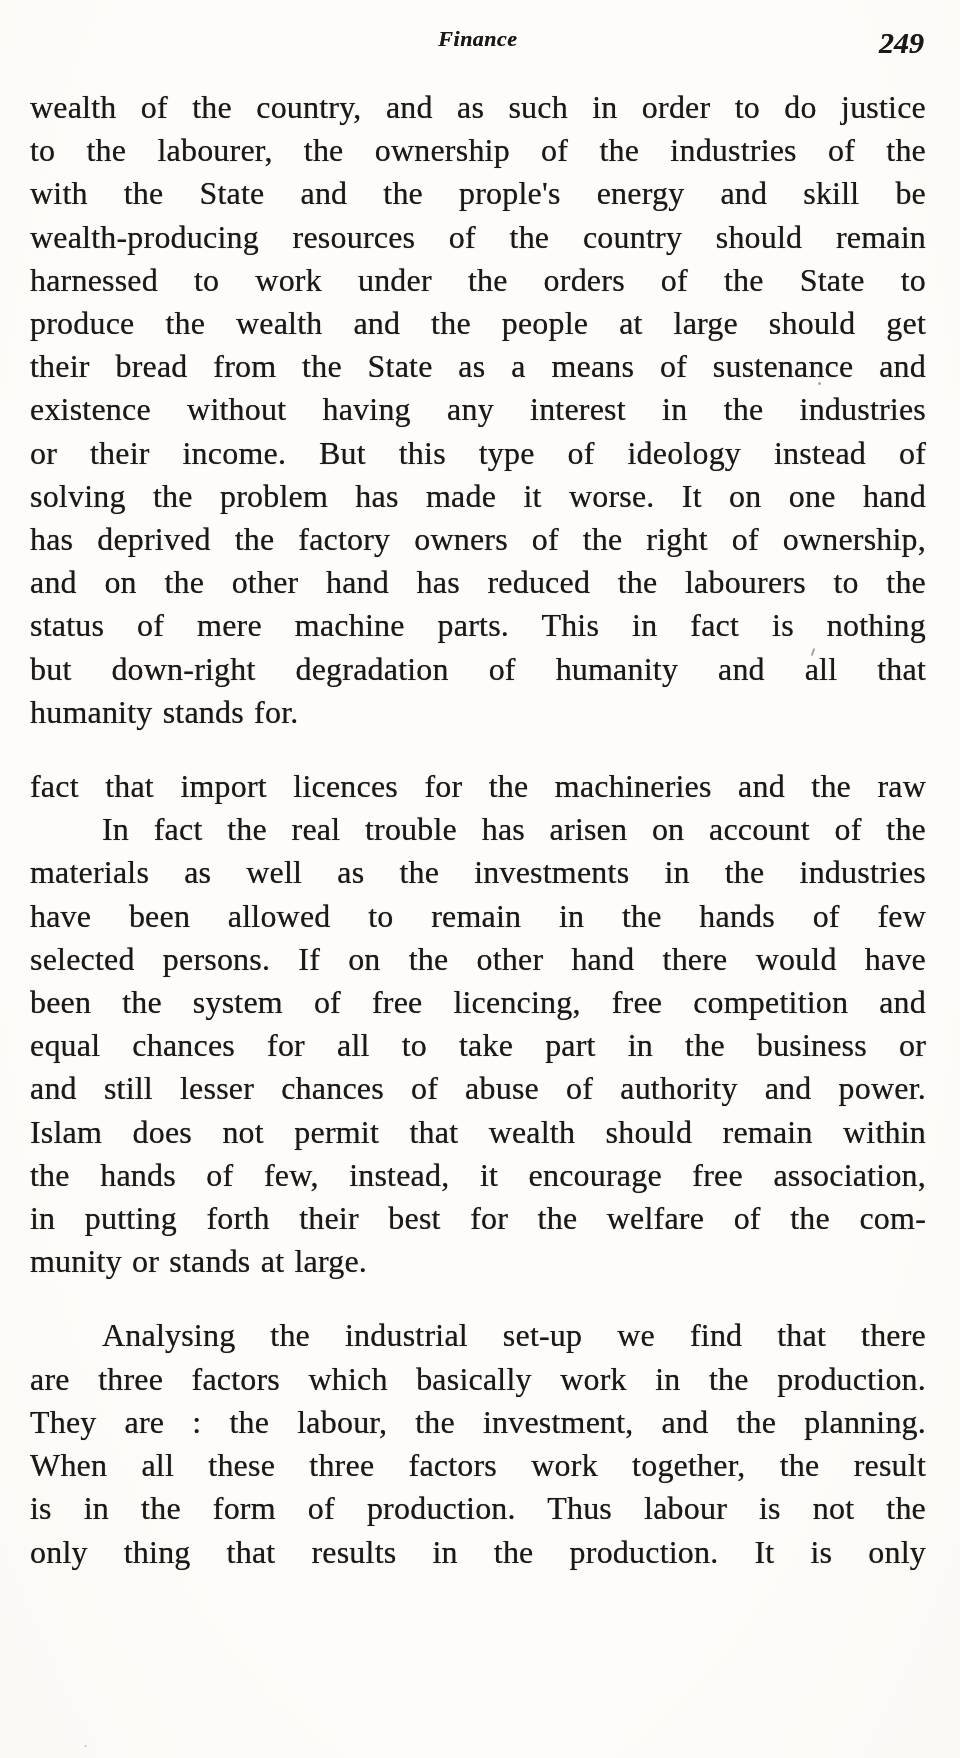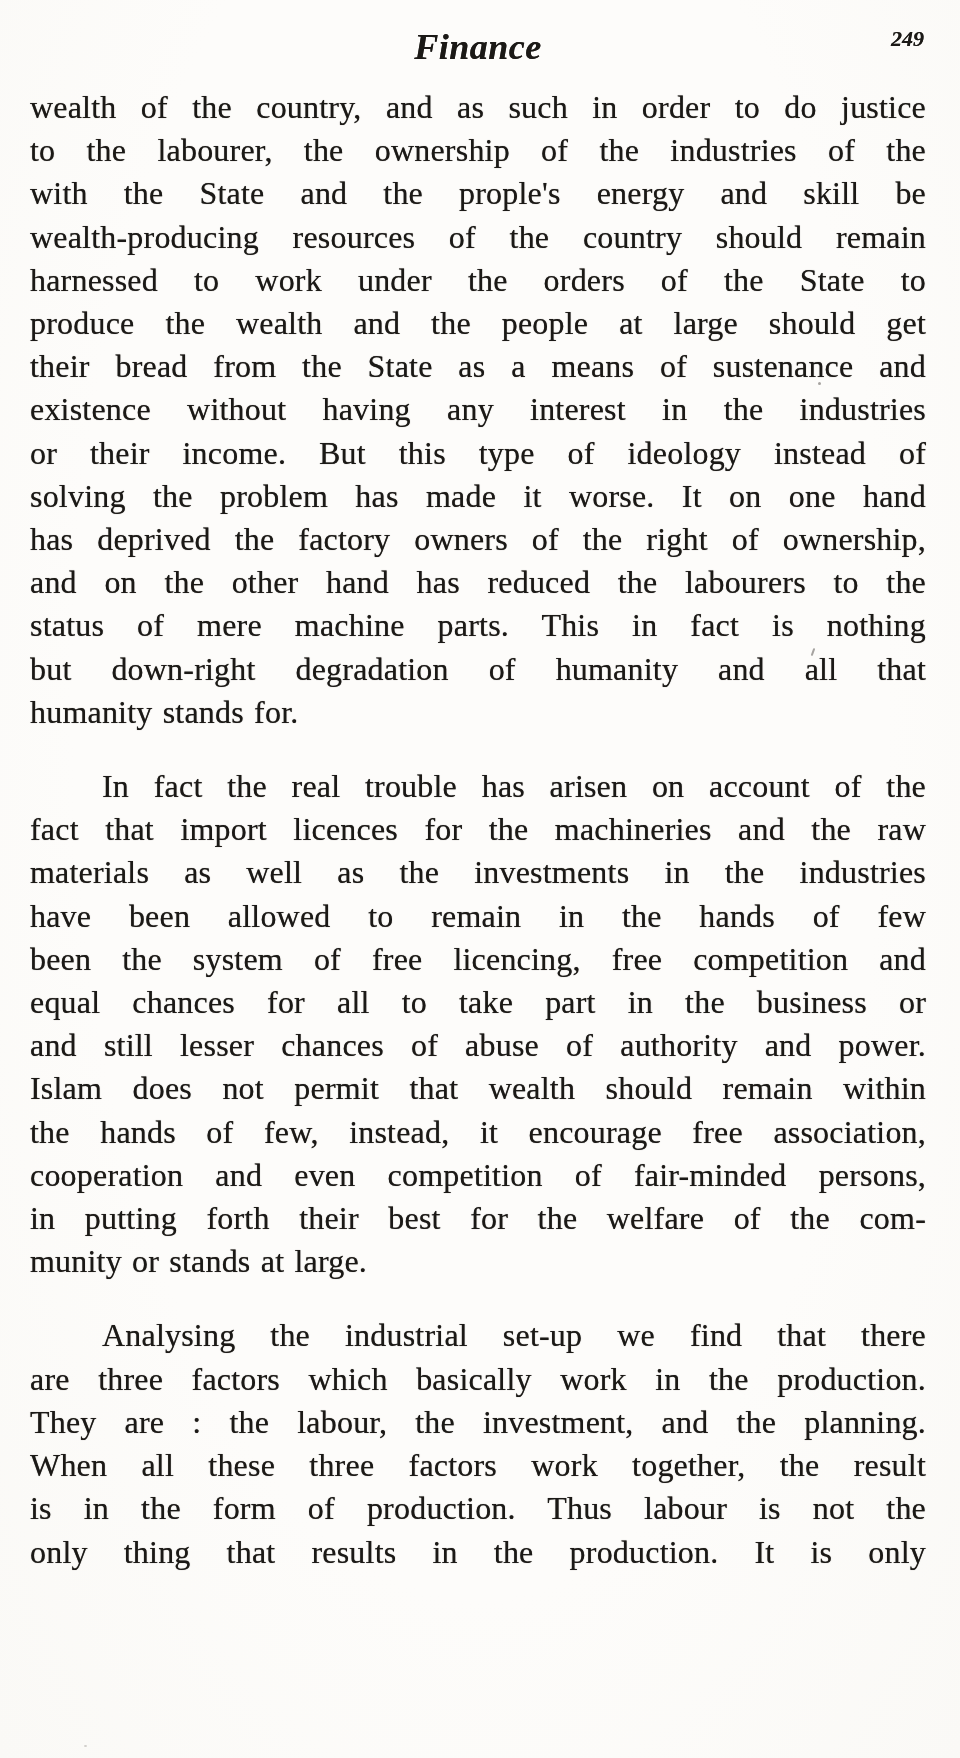--- a/index.html
+++ b/index.html
@@ -17,31 +17,31 @@
     position: absolute;
     top: 26px;
     left: 30px;
     right: 34px;
     height: 40px;
   }
   .running-title {
     position: absolute;
     left: 0; right: 0;
     text-align: center;
-    font-size: 36px;
+    font-size: 22px;
     font-style: italic;
     font-weight: bold;
     letter-spacing: 0.5px;
     text-shadow: 0 0 0.6px rgba(20,18,15,0.8);
   }
   .page-number {
     position: absolute;
     right: 2px;
     top: 0;
-    font-size: 22px;
+    font-size: 30px;
     font-style: italic;
     font-weight: bold;
     text-shadow: 0 0 0.6px rgba(20,18,15,0.8);
   }
   .body-text {
     position: absolute;
     top: 86px;
     left: 30px;
     right: 34px;
   }
@@ -95,30 +95,30 @@
         <div class="text-line">existence without having any interest in the industries</div>
         <div class="text-line">or their income. But this type of ideology instead of</div>
         <div class="text-line">solving the problem has made it worse. It on one hand</div>
         <div class="text-line">has deprived the factory owners of the right of ownership,</div>
         <div class="text-line">and on the other hand has reduced the labourers to the</div>
         <div class="text-line">status of mere machine parts. This in fact is nothing</div>
         <div class="text-line">but down-right degradation of humanity and all that</div>
         <div class="text-line short-last">humanity stands for.</div>
       </div>
       <div class="paragraph">
+        <div class="text-line">fact that import licences for the machineries and the raw</div>
         <div class="text-line first-indented">In fact the real trouble has arisen on account of the</div>
-        <div class="text-line">fact that import licences for the machineries and the raw</div>
         <div class="text-line">materials as well as the investments in the industries</div>
         <div class="text-line">have been allowed to remain in the hands of few</div>
+        <div class="text-line">selected persons. If on the other hand there would have</div>
         <div class="text-line">been the system of free licencing, free competition and</div>
         <div class="text-line">equal chances for all to take part in the business or</div>
         <div class="text-line">and still lesser chances of abuse of authority and power.</div>
         <div class="text-line">Islam does not permit that wealth should remain within</div>
         <div class="text-line">the hands of few, instead, it encourage free association,</div>
-        <div class="text-line">cooperation and even competition of fair-minded persons,</div>
         <div class="text-line">in putting forth their best for the welfare of the com-</div>
         <div class="text-line short-last">munity or stands at large.</div>
       </div>
       <div class="paragraph">
         <div class="text-line first-indented">Analysing the industrial set-up we find that there</div>
         <div class="text-line">are three factors which basically work in the production.</div>
         <div class="text-line">They are : the labour, the investment, and the planning.</div>
         <div class="text-line">When all these three factors work together, the result</div>
         <div class="text-line">is in the form of production. Thus labour is not the</div>
         <div class="text-line">only thing that results in the production. It is only</div>

